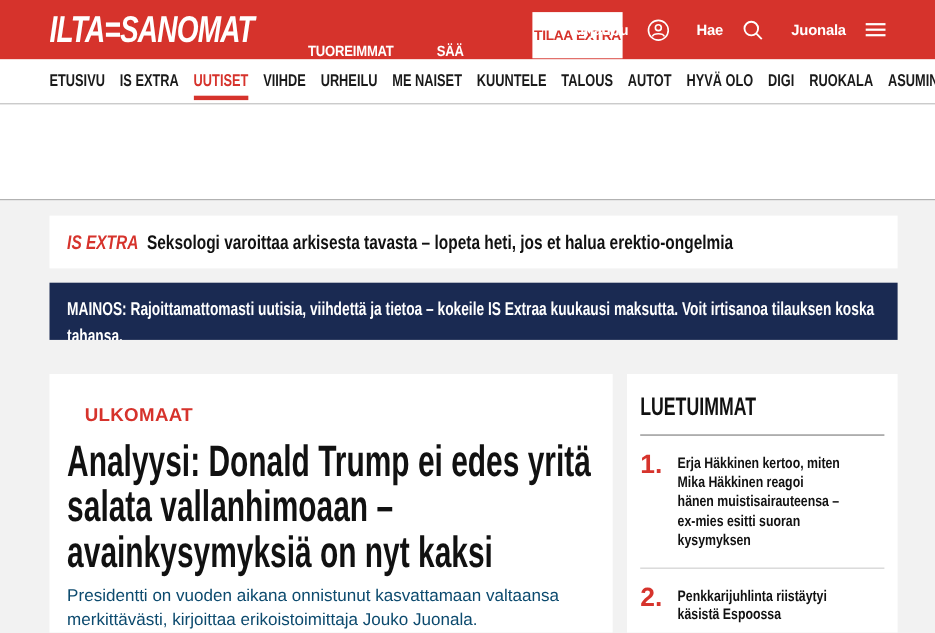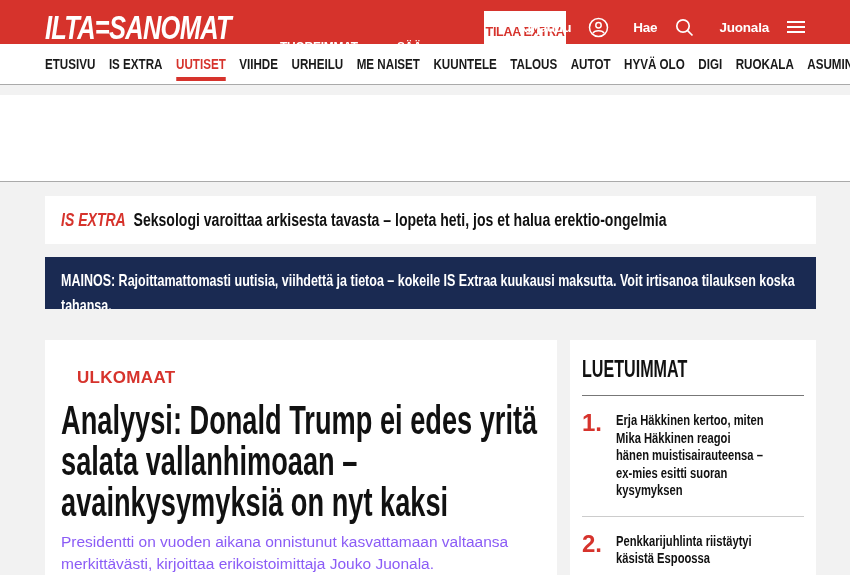--- a/index.html
+++ b/index.html
@@ -48,21 +48,21 @@
     position:absolute;right:44px;top:0;height:54px;
     display:flex;align-items:center;gap:24px;
   }
   .hbtn{
     display:flex;align-items:center;gap:17px;cursor:pointer;
     color:#fff;font-weight:700;font-size:13.5px;letter-spacing:-.2px;white-space:nowrap;
   }
   .hbtn svg{display:block;}
   
   .mainnav{
-    position:absolute;top:44px;left:0;width:850px;height:41px;
+    position:absolute;top:54px;left:0;width:850px;height:41px;
     background:#fff;border-bottom:1px solid var(--border-gray);
     overflow:hidden;
   }
   .mainnav-row{
     position:absolute;left:45px;top:0;height:40px;width:1400px;
     display:flex;gap:18px;
     transform:scaleX(.75);transform-origin:left center;
   }
   .nav-item{
     position:relative;display:flex;align-items:center;height:40px;
@@ -111,21 +111,21 @@
   .kicker{
     color:var(--brand-red);font-weight:800;font-size:17px;letter-spacing:.3px;
     margin-bottom:12px;cursor:pointer;display:inline-block;margin-left:16px;
   }
   .article-title{
     font-size:40px;line-height:41px;font-weight:900;color:#111;
     width:147%;transform:scaleX(.68);transform-origin:left top;
     margin-bottom:8px;cursor:pointer;letter-spacing:0;
   }
   .article-lead{
-    font-size:15.5px;line-height:21.5px;color:#8b5cf6;width:482px;
+    font-size:15.5px;line-height:21.5px;color:#0c4a6e;width:482px;
   }
   .sidebar-card{
     position:absolute;left:570px;top:340px;width:246px;height:260px;
     background:#fff;padding:12px 12px 0 12px;overflow:hidden;
   }
   .sidebar-title{
     font-size:23px;font-weight:900;color:#111;white-space:nowrap;
     transform:scaleX(.70);transform-origin:left top;
     margin:4px 0 12px 0;
   }

